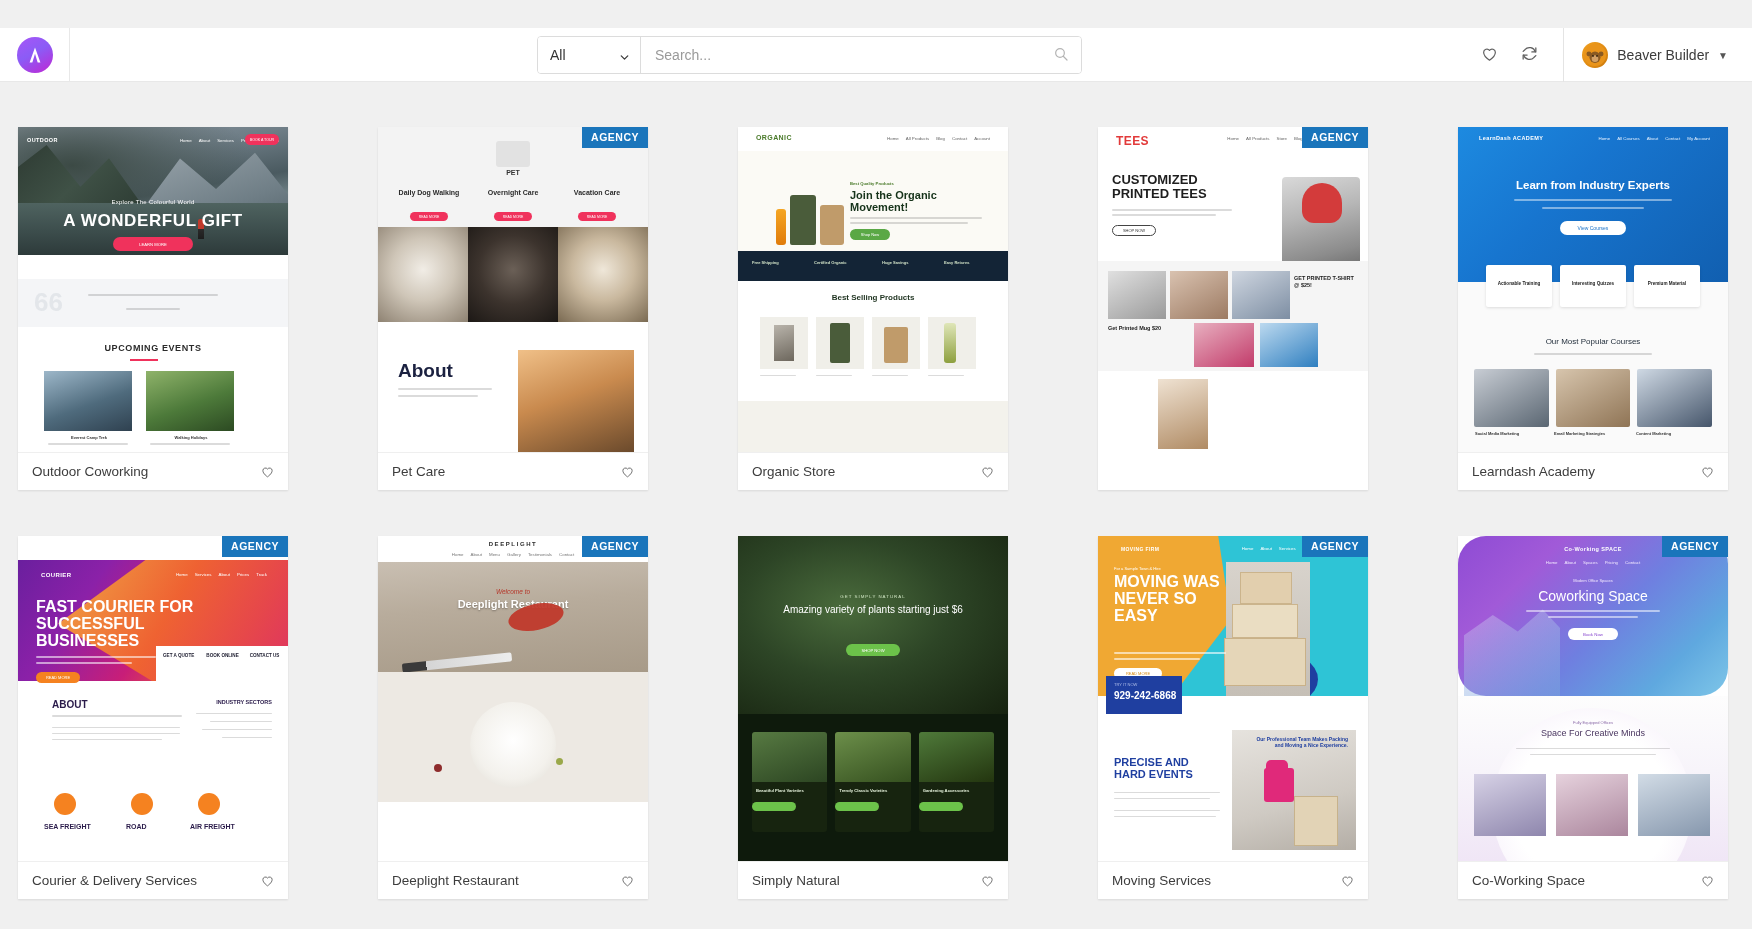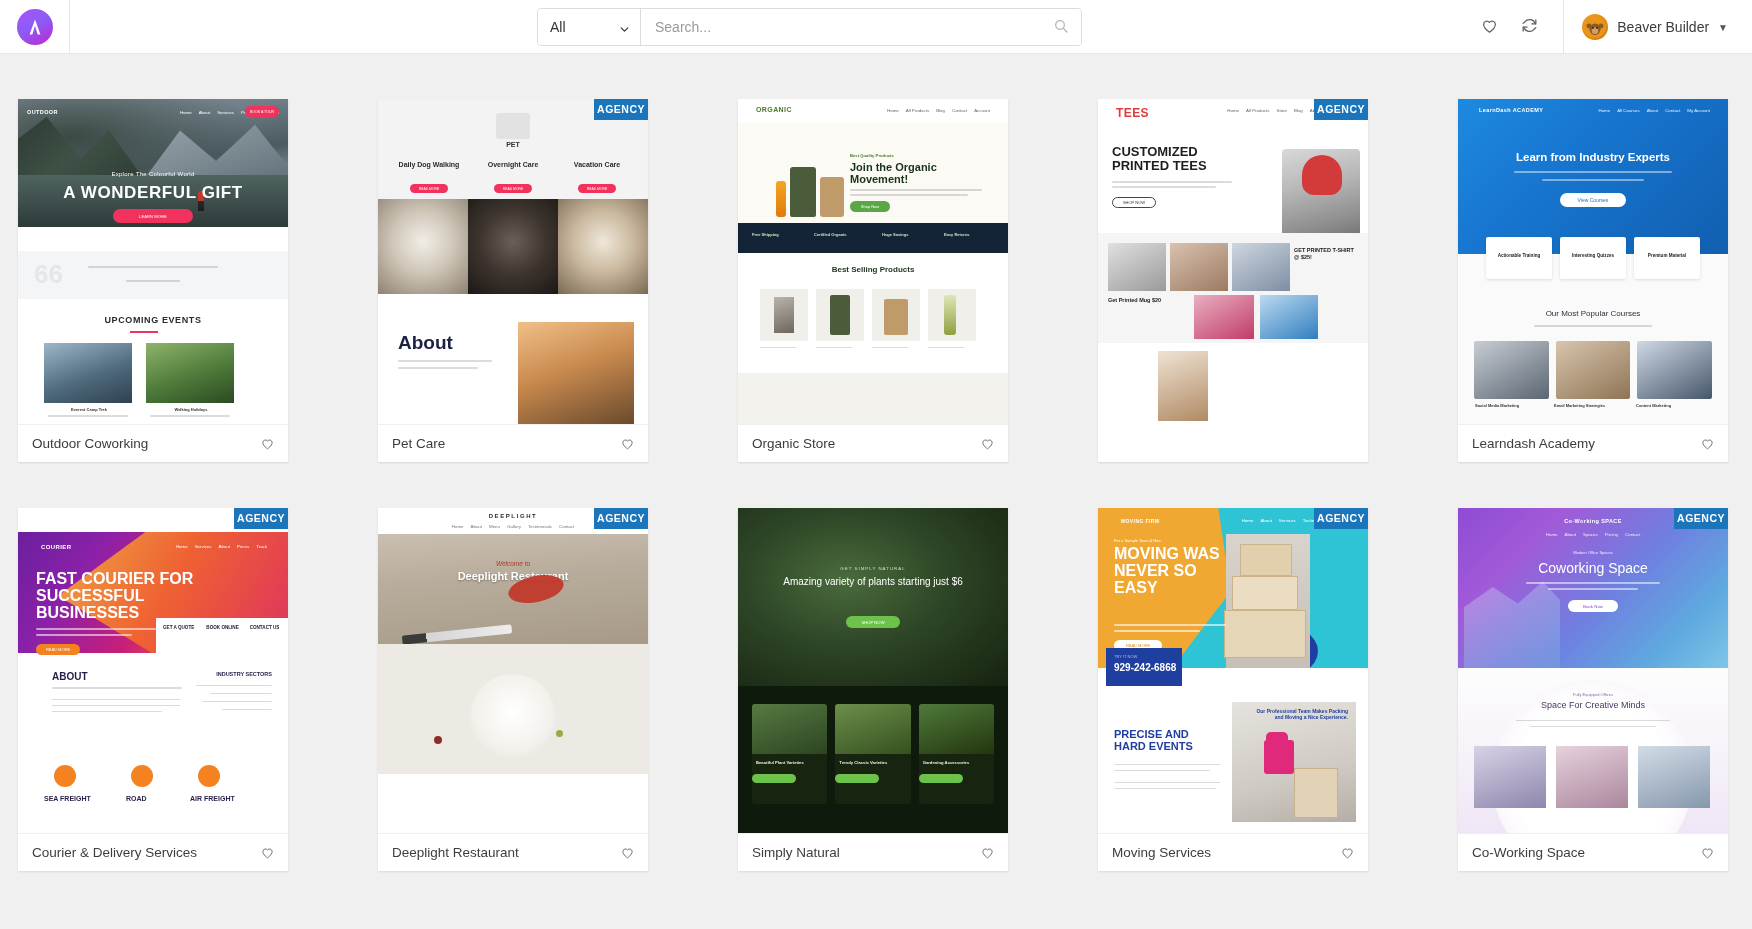--- a/index.html
+++ b/index.html
@@ -11,20 +11,21 @@
   }
 
   
   .topbar {
     position: relative;
     height: 54px;
     background: #ffffff;
     display: flex;
     align-items: center;
     border-bottom: 1px solid #e8e8e8;
+    margin-top: 28px;
   }
   .logo-zone {
     width: 70px; height: 54px;
     display: flex; align-items: center; justify-content: center;
     border-right: 1px solid #e8e8e8;
     flex: 0 0 70px;
   }
   .logo-circle {
     width: 36px; height: 36px; border-radius: 50%;
     background: linear-gradient(150deg, #a855f7 0%, #8b5cf6 45%, #c026d3 100%);
@@ -128,21 +129,21 @@
     display: block;
   }
   .badge {
     position: absolute;
     top: 0; right: 0;
     background: #1a75bb;
     color: #fff;
     font-size: 10.5px;
     font-weight: bold;
     letter-spacing: .5px;
-    padding: 4px 3px 5px;
+    padding: 4px 9px 5px;
     z-index: 7;
   }
   .card-foot {
     height: 38px;
     display: flex; align-items: center; justify-content: space-between;
     padding: 0 13px 0 14px;
     border-top: 1px solid #efefef;
   }
   .card-title { font-size: 13.5px; color: #3d3d3d; }
   .fav { cursor: pointer; color: #6e6e6e; display:flex; }
@@ -249,21 +250,21 @@
   .c9-person { position:absolute; top:26px; left:128px; width:84px; height:134px;
     background: linear-gradient(180deg,#d8d3cc 0%,#c5bfb6 100%); }
   .c9-box1 { position:absolute; top:36px; left:142px; width:52px; height:32px; background:#e2cfae; border:1px solid #cbb48c; }
   .c9-box2 { position:absolute; top:68px; left:134px; width:66px; height:34px; background:#eaddc2; border:1px solid #cbb48c; }
   .c9-box3 { position:absolute; top:102px; left:126px; width:82px; height:48px; background:#e5d6b8; border:1px solid #c9b188; }
   .c9-phone { position:absolute; top:140px; left:8px; width:76px; height:38px; background:#1f3fa0; }
   .c9-body { position:absolute; top:178px; width:270px; height:147px; background:#fff; }
 
   
   .c10-hero { position:absolute; top:0; width:270px; height:160px;
-    background: linear-gradient(135deg,#8e4bd4 0%,#a15ad8 25%,#6f7fe0 55%,#5fa8df 80%,#7ec6e8 100%); }
+    background: linear-gradient(135deg,#8e4bd4 0%,#a15ad8 25%,#6f7fe0 55%,#5fa8df 80%,#7ec6e8 100%); border-radius: 28px; }
   .c10-bldg { position:absolute; bottom:0; left:6px; width:96px; height:92px;
     background: linear-gradient(155deg,rgba(255,255,255,.28),rgba(120,160,220,.55));
     clip-path: polygon(0 100%,0 34%,30% 12%,56% 30%,82% 6%,100% 26%,100% 100%); }
   .c10-body { position:absolute; top:160px; width:270px; height:165px;
     background: linear-gradient(180deg,#fdfdfd 0%,#f7f4fa 45%,#f0e6f6 100%); }
   .c10-circ { position:absolute; left:34px; top:172px; width:200px; height:200px; border-radius:50%;
     background: radial-gradient(circle,#ffffff 55%,#f3eaf8 100%); }
 
   .tiny { font-size:4px; line-height:1.5; color:#888; }
   .wline { background: rgba(255,255,255,.75); }

